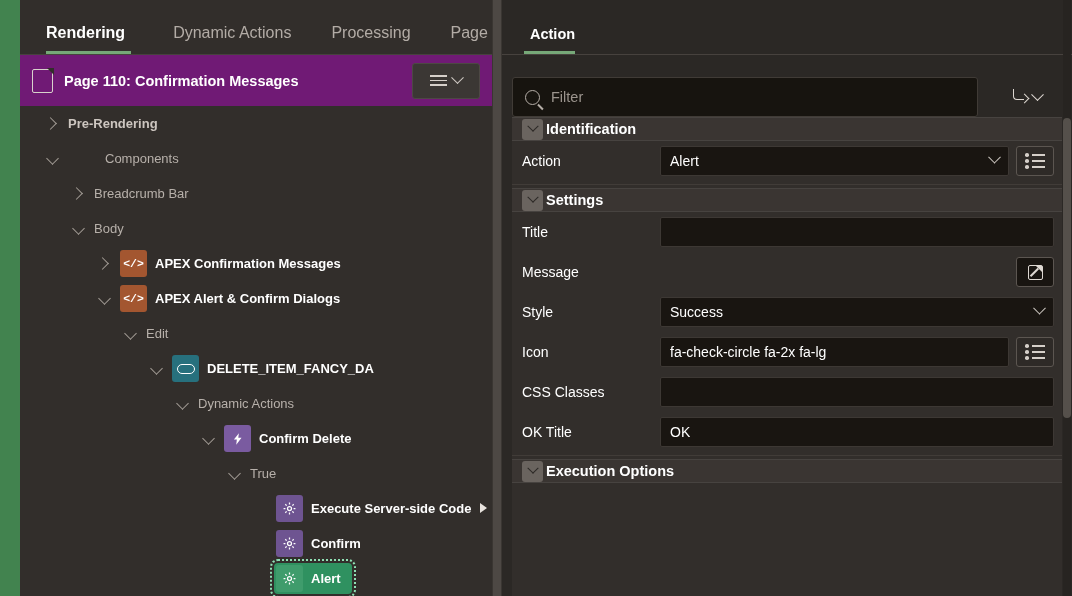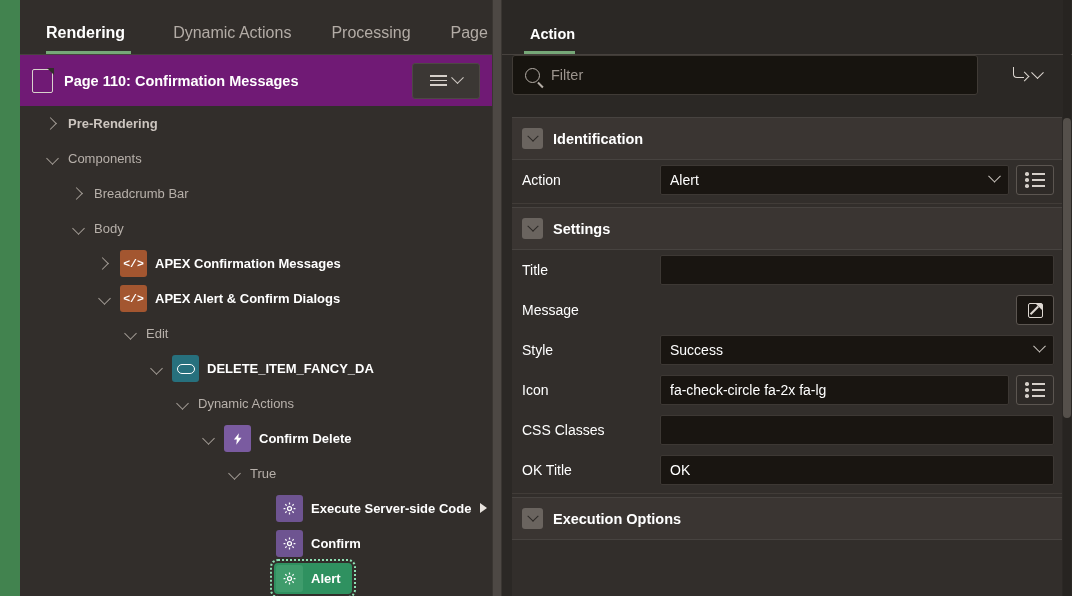--- a/index.html
+++ b/index.html
@@ -249,21 +249,21 @@
     position:absolute;
     left: 0; right: 6px; bottom: 0;
     height: 3px;
     background: #76a878;
   }
 
   .filter-bar {
     height: 62px;
     flex: 0 0 62px;
     display: flex;
-    align-items: flex-start;
+    align-items: flex-end;
     padding: 0 12px 0 10px;
     gap: 16px;
     background: #2b2825;
   }
   .filter-input {
     flex: 1 1 auto;
     height: 40px;
     background: #17140f;
     border: 1px solid #403b36;
     border-radius: 3px;
@@ -329,25 +329,25 @@
   }
 
   .props {
     flex: 1 1 auto;
     margin: 0 10px 0 10px;
     background: #322e2b;
     overflow: hidden;
     position: relative;
   }
   .section-header {
-    height: 43px;
+    height: 24px;
     display: flex;
     align-items: center;
     padding-left: 10px;
-    gap: 10px;
+    gap: 3px;
     background: #3a3532;
     border-top: 1px solid #474340;
     border-bottom: 1px solid #474340;
   }
   .sec-toggle {
     width: 21px; height: 21px;
     flex: 0 0 21px;
     background: #6a645f;
     border-radius: 3px;
     display: flex;
@@ -554,21 +554,21 @@
 
     <div class="tree" id="tree">
         <div class="tree-row">
           <span class="twisty right" style="margin-left: 20px;"></span>
           <span class="node-chip" style="padding-left: 2px;">
             <span class="node-label bold-muted">Pre-Rendering</span>
           </span>
         </div>
         <div class="tree-row">
           <span class="twisty down" style="margin-left: 20px;"></span>
-          <span class="node-chip" style="padding-left: 2px;">
+          <span class="node-chip" style="padding-left: 2px; margin-left: 37px;">
             <span class="node-label muted">Components</span>
           </span>
         </div>
         <div class="tree-row">
           <span class="twisty right" style="margin-left: 46px;"></span>
           <span class="node-chip" style="padding-left: 2px;">
             <span class="node-label muted">Breadcrumb Bar</span>
           </span>
         </div>
         <div class="tree-row">

